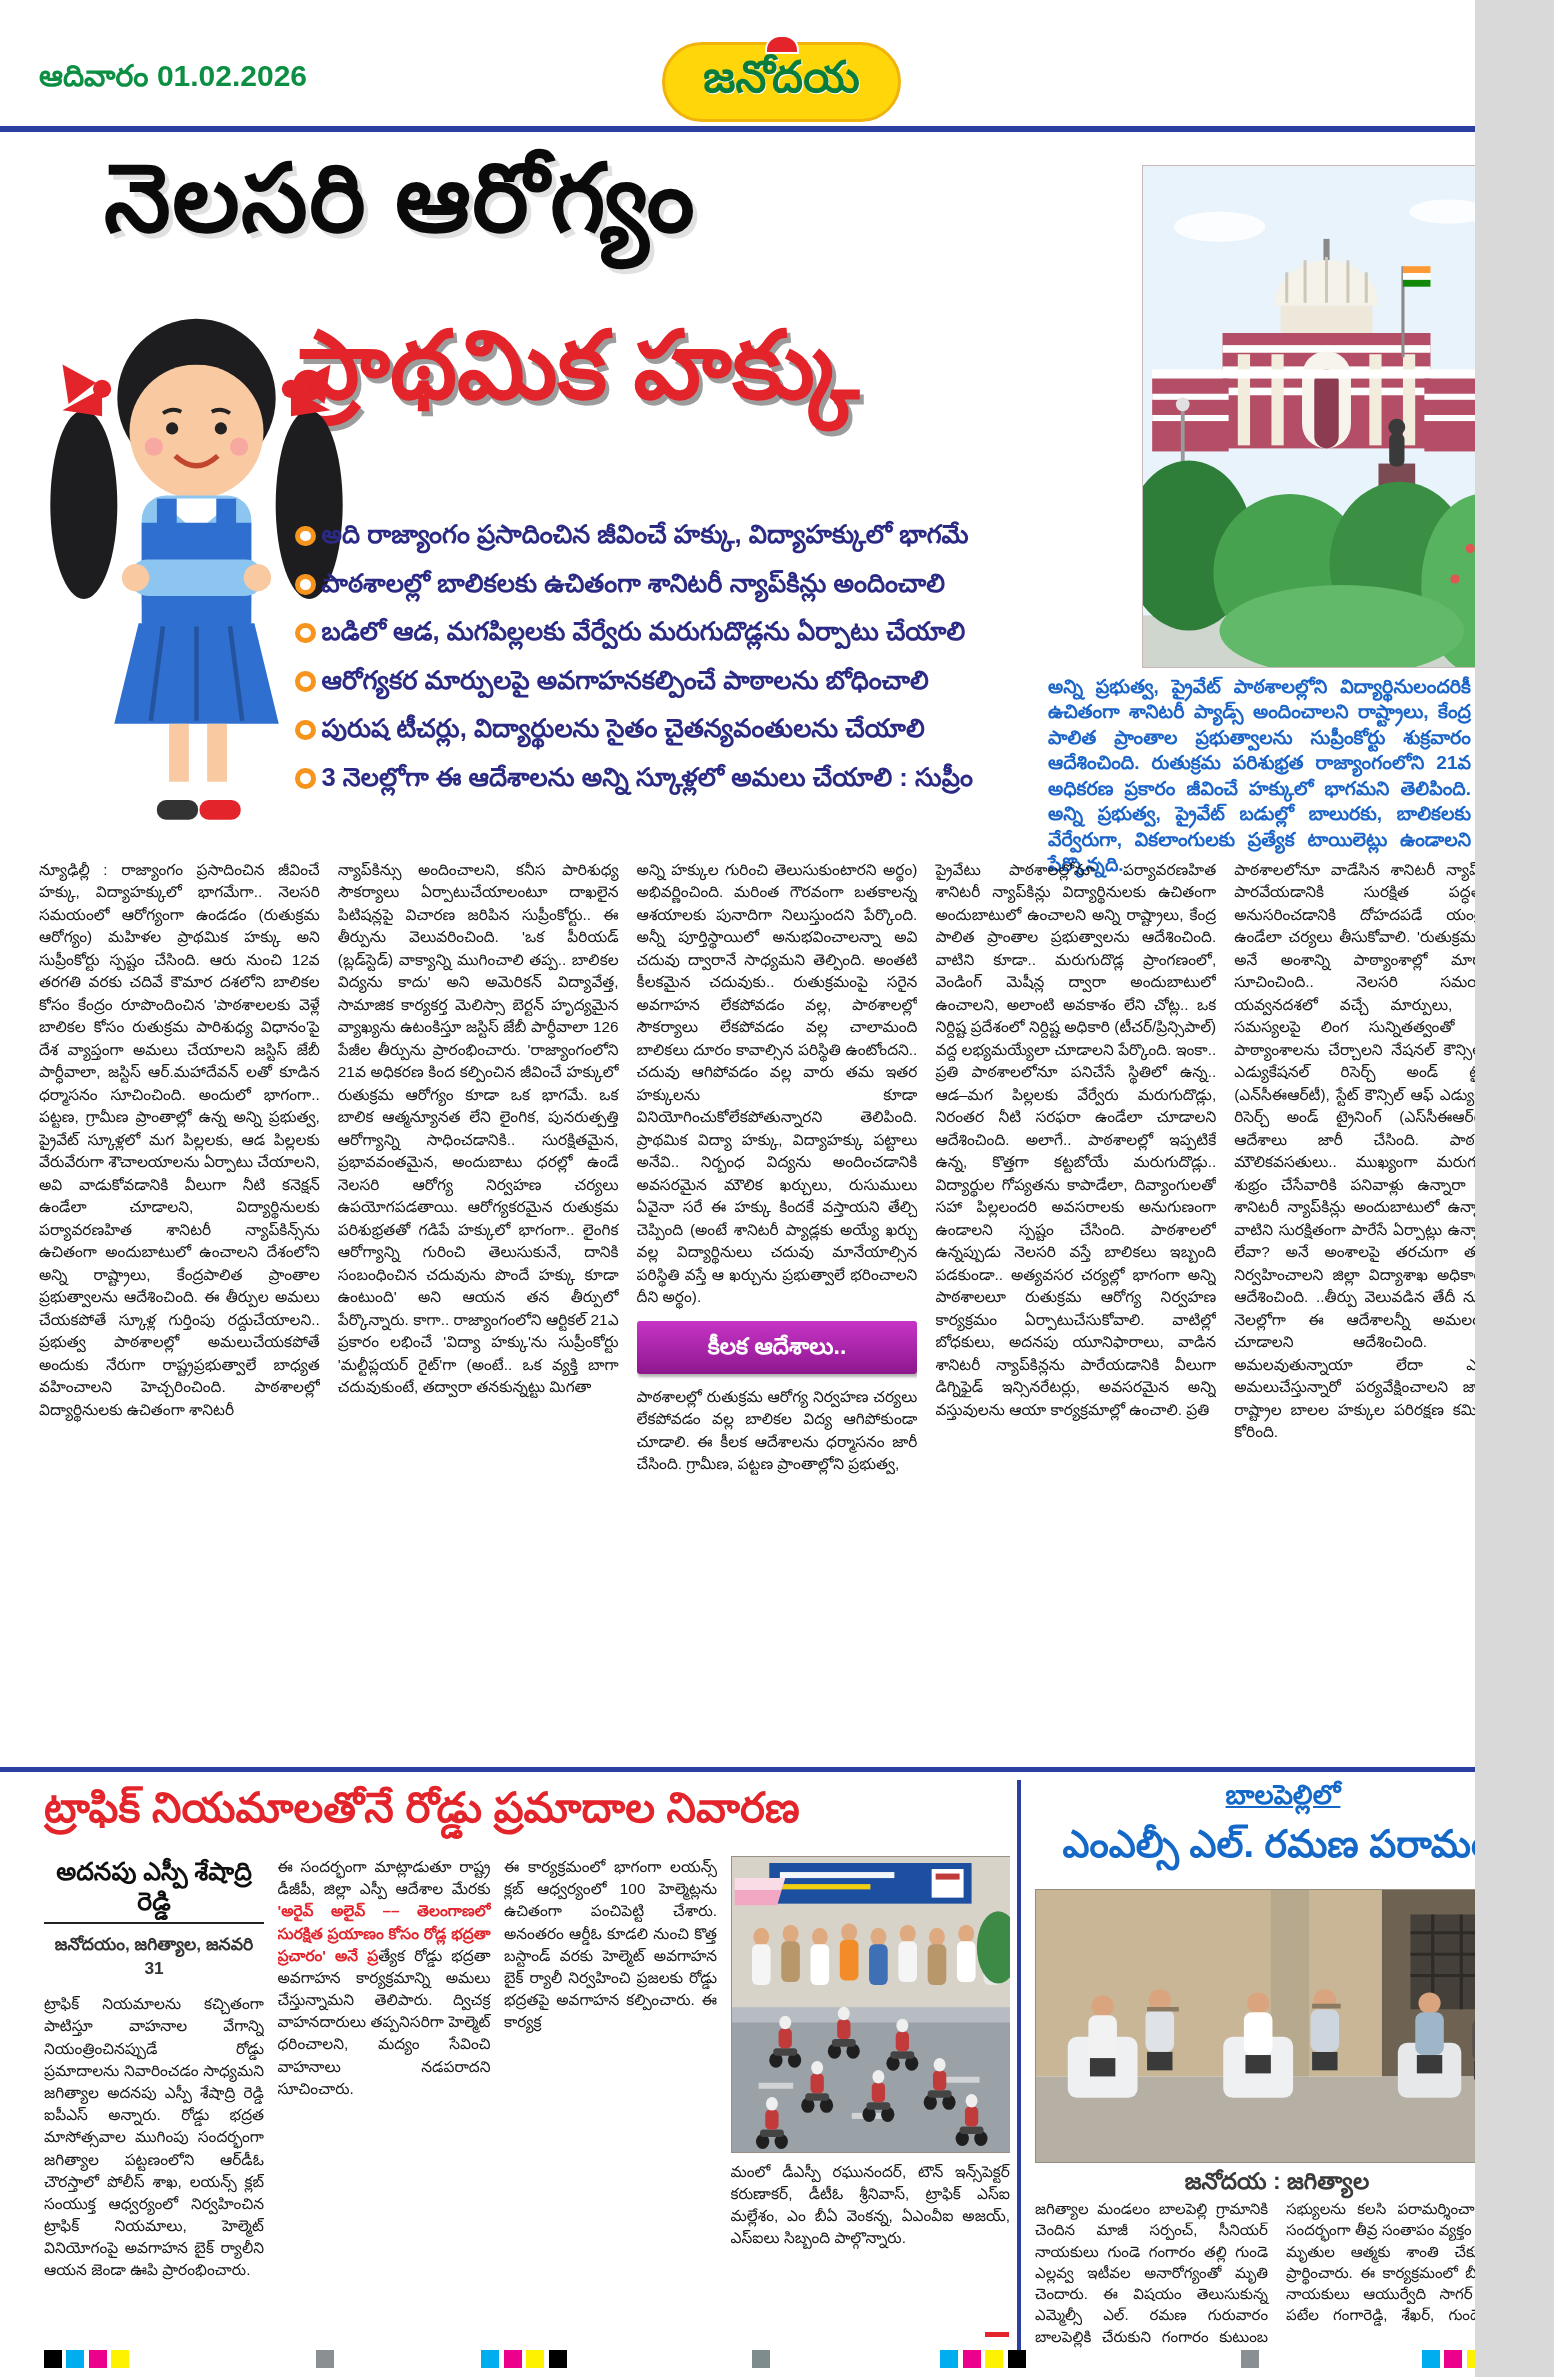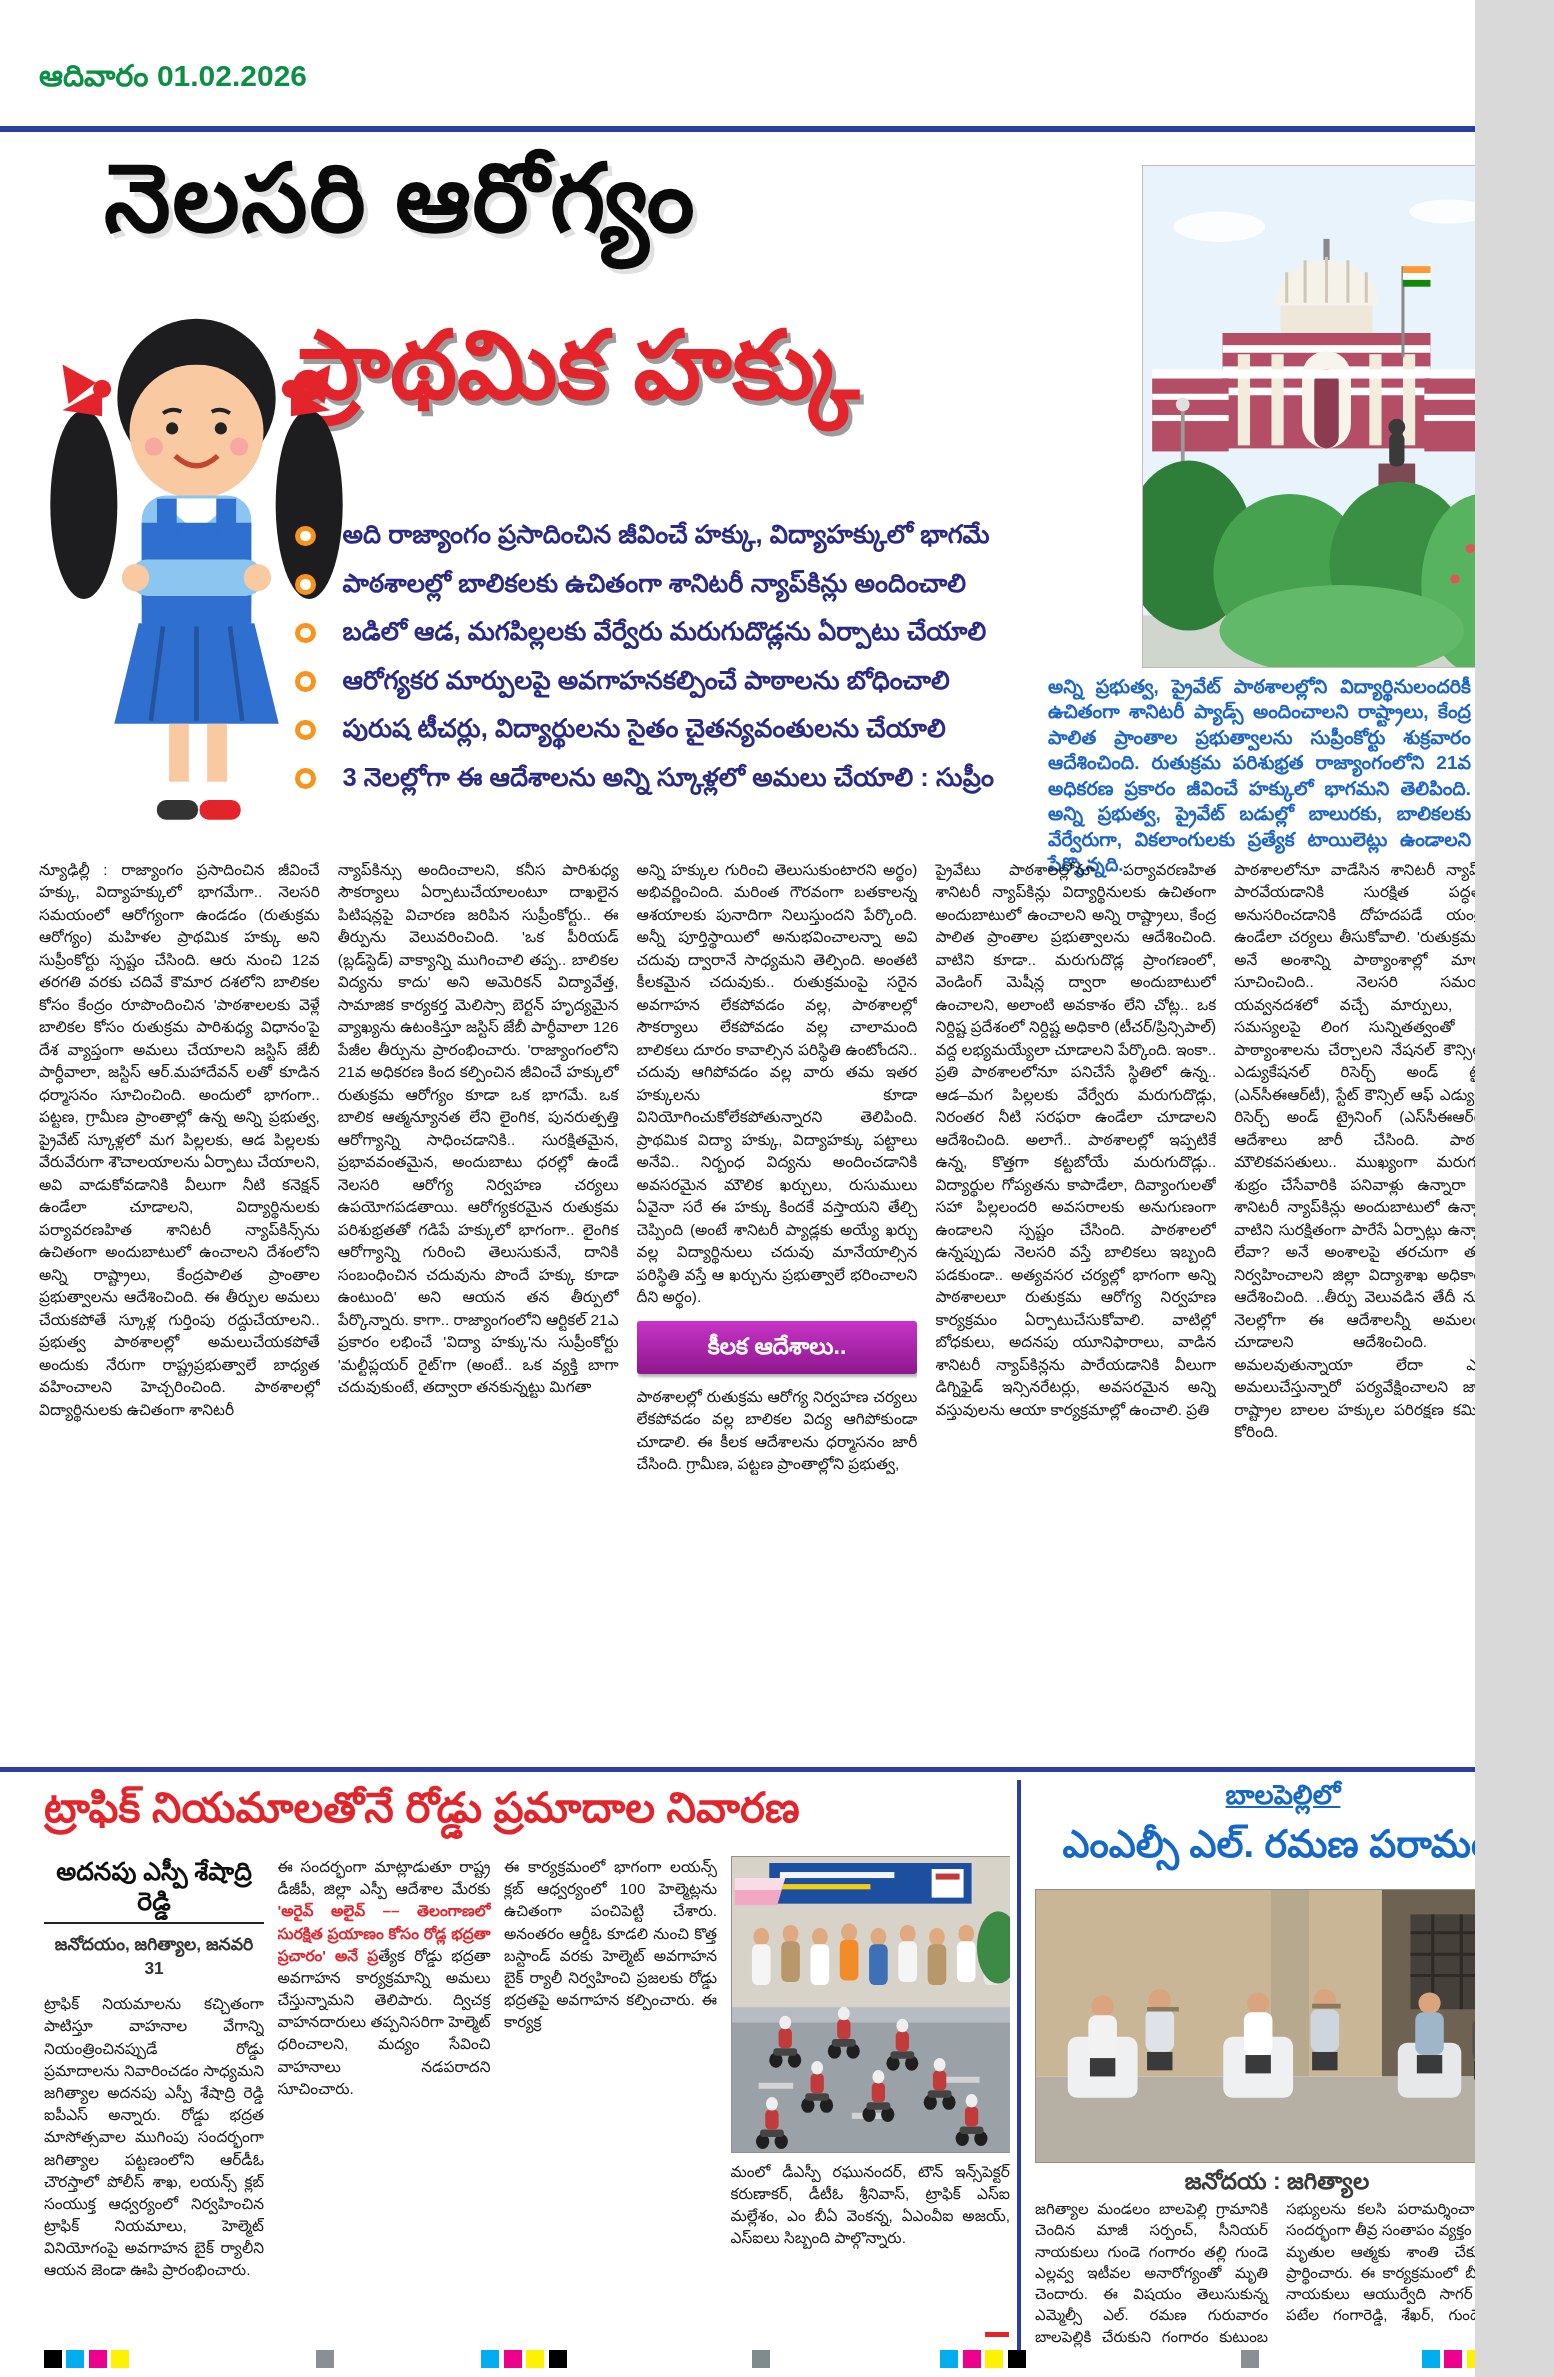--- a/index.html
+++ b/index.html
@@ -17,21 +17,21 @@
           font-size:45px;font-weight:800;display:flex;align-items:center;justify-content:center;}
   .header-rule{position:absolute;left:0;top:126px;width:1555px;height:6px;background:#2c3f9e;}
 
   
   .headline-black{position:absolute;left:104px;top:144px;font-size:95px;font-weight:800;color:#0a0a0a;
                   letter-spacing:1.5px;text-shadow:4.5px 5.3px 0 rgba(0,0,0,0.12);white-space:nowrap;}
   .headline-red{position:absolute;left:292px;top:311px;font-size:95px;font-weight:800;color:#e3242b;
                 text-shadow:3.8px 5.3px 0 rgba(35,35,35,0.45);white-space:nowrap;}
   .girl-illustration{position:absolute;left:29px;top:275px;width:335px;height:581px;}
   .bullets{position:absolute;left:295px;top:519px;width:841px;}
-  .bullet{display:flex;align-items:flex-start;gap:27px;margin-bottom:17.3px;font-size:25.6px;font-weight:700;
+  .bullet{display:flex;align-items:flex-start;gap:6px;margin-bottom:17.3px;font-size:25.6px;font-weight:700;
           color:#2b2b85;line-height:1.22;}
   .bullet .dot{flex:0 0 auto;width:10.5px;height:10.5px;border:5.3px solid #f7941d;border-radius:50%;
                background:#fff;margin-top:6.8px;}
   .sc-photo{position:absolute;left:1142px;top:165px;width:367px;height:501px;border:0.8px solid #c9b7b7;}
   .photo-caption{position:absolute;left:1048px;top:674px;width:423px;font-size:19px;line-height:1.34;
                  color:#1b64c9;font-weight:600;text-align:justify;}
   .lead-body{position:absolute;left:39px;top:859px;width:1476px;height:903px;display:flex;gap:18px;}
   .lead-col{flex:1 1 0;font-size:15.4px;line-height:1.46;text-align:justify;color:#141414;overflow:hidden;}
   .key-box{margin:12px 0;background:linear-gradient(180deg,#c734c7,#8d178d);color:#fff;font-size:23px;
            font-weight:700;text-align:center;padding:9.8px 0;border-radius:3px;box-shadow:1.5px 2.3px 3px rgba(0,0,0,.3);}
@@ -69,20 +69,24 @@
   .red-dash{position:absolute;left:985px;top:2332px;width:24px;height:5.3px;background:#e3242b;}
 
   svg{display:block;width:100%;height:100%;}
 </style>
 </head>
 <body>
 
 <div id="page">
 
   <div class="date">ఆదివారం 01.02.2026</div>
+  <div class="masthead">
+    <span class="masthead-ornament"></span>
+    <span class="masthead-text">జనోదయ</span>
+  </div>
   <div class="pageno">3</div>
   <div class="header-rule"></div>
 
   <div class="headline-black">నెలసరి ఆరోగ్యం</div>
   <div class="headline-red">ప్రాథమిక హక్కు</div>
 
   <div class="girl-illustration">
     <svg viewBox="0 0 220 380" preserveAspectRatio="xMidYMid meet">
       <ellipse cx="36" cy="150" rx="22" ry="62" fill="#1d1d1f"></ellipse>
       <ellipse cx="184" cy="150" rx="22" ry="62" fill="#1d1d1f"></ellipse>

